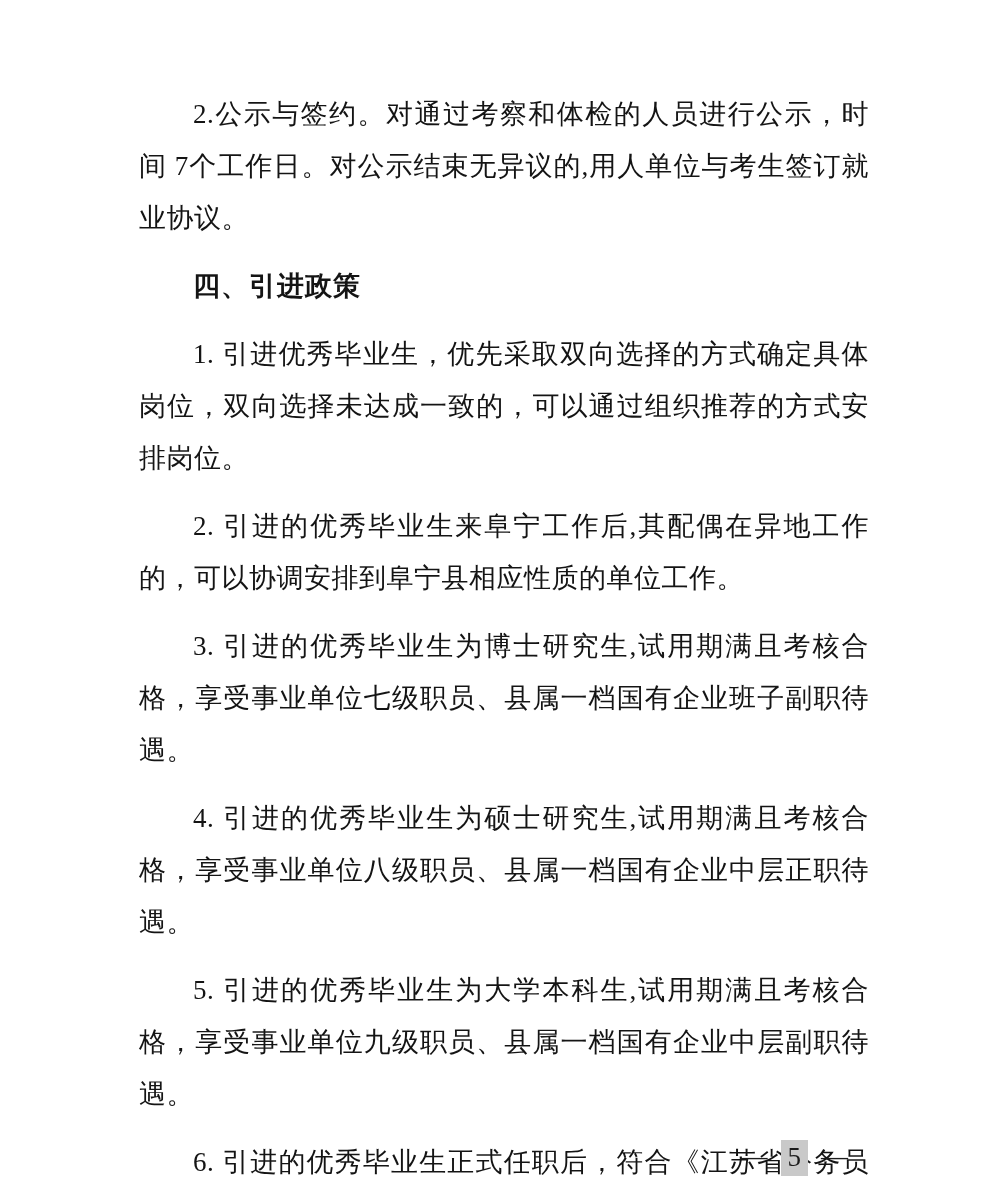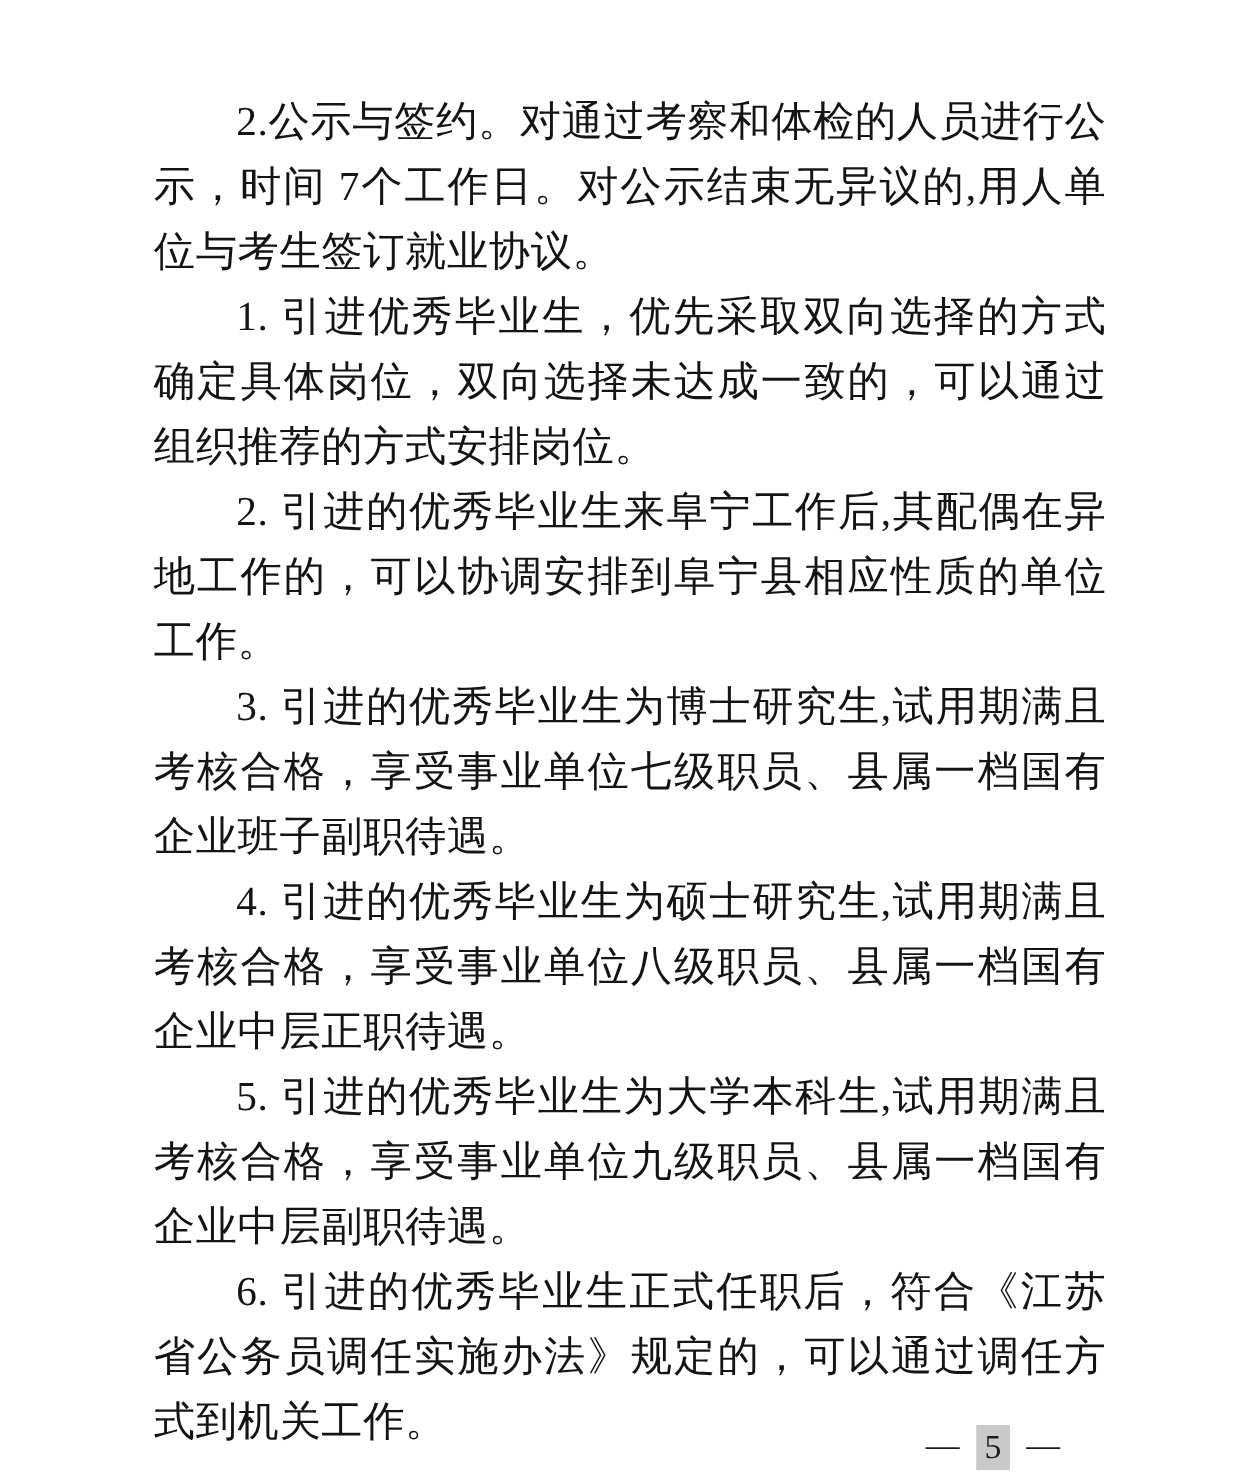--- a/index.html
+++ b/index.html
@@ -15,23 +15,23 @@
     overflow: hidden;
     color: #141414;
   }
   .content {
     position: absolute;
     left: 123px;
     top: 72px;
     width: 762px;
   }
   .content p, .content h2, .content h3 {
-    margin: 0;
+    margin: 16px;
     padding: 0;
-    font-size: 33px;
+    font-size: 27px;
     line-height: 52px;
     color: #141414;
   }
   .body-para {
     font-family: "Liberation Serif", "DejaVu Serif", serif;
     font-weight: normal;
     text-align: justify;
     text-justify: inter-character;
     text-indent: 2em;
     letter-spacing: 0.5px;
@@ -65,20 +65,21 @@
     padding: 2px 7px 4px 7px;
     line-height: 30px;
   }
 </style>
 </head>
 <body>
 
 <div class="page">
   <div class="content">
     <p class="body-para">2.公示与签约。对通过考察和体检的人员进行公示，时间 7个工作日。对公示结束无异议的,用人单位与考生签订就业协议。</p>
+    <h2 class="section-heading">四、引进政策</h2>
     <p class="body-para">1. 引进优秀毕业生，优先采取双向选择的方式确定具体岗位，双向选择未达成一致的，可以通过组织推荐的方式安排岗位。</p>
     <p class="body-para">2. 引进的优秀毕业生来阜宁工作后,其配偶在异地工作的，可以协调安排到阜宁县相应性质的单位工作。</p>
     <p class="body-para">3. 引进的优秀毕业生为博士研究生,试用期满且考核合格，享受事业单位七级职员、县属一档国有企业班子副职待遇。</p>
     <p class="body-para">4. 引进的优秀毕业生为硕士研究生,试用期满且考核合格，享受事业单位八级职员、县属一档国有企业中层正职待遇。</p>
     <p class="body-para">5. 引进的优秀毕业生为大学本科生,试用期满且考核合格，享受事业单位九级职员、县属一档国有企业中层副职待遇。</p>
     <p class="body-para">6. 引进的优秀毕业生正式任职后，符合《江苏省公务员调任实施办法》规定的，可以通过调任方式到机关工作。</p>
 
   </div>
 
   <div class="footer">

